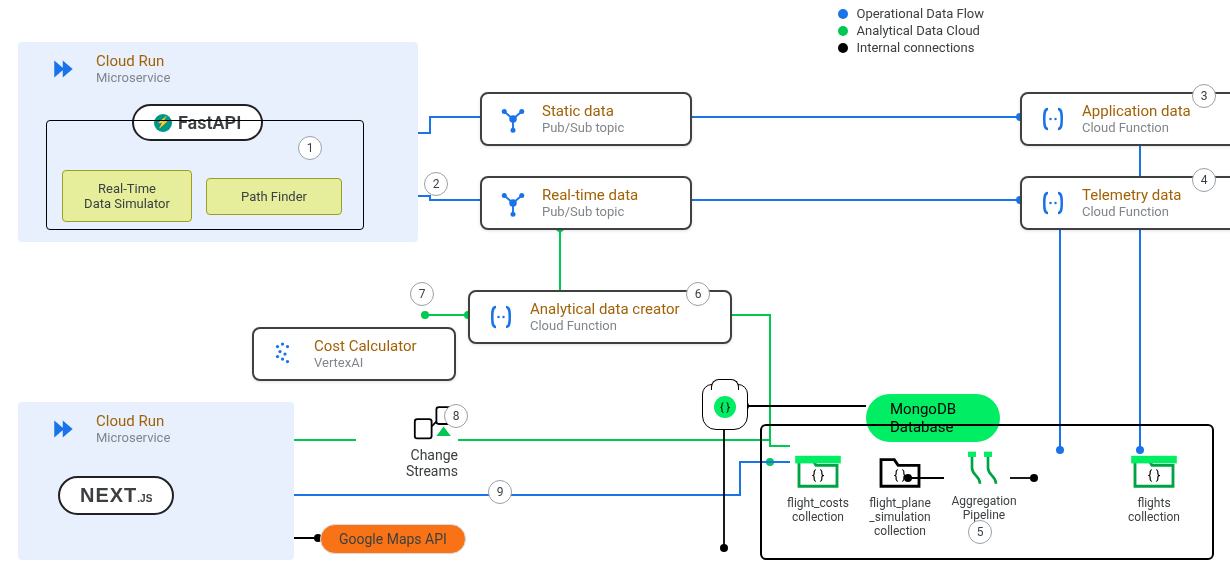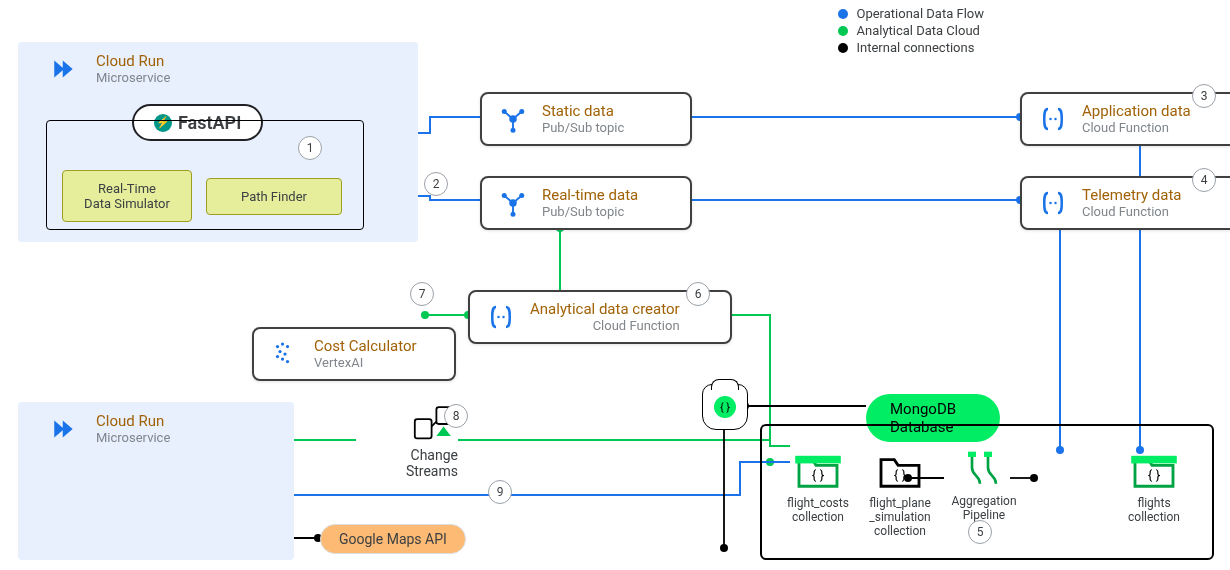--- a/index.html
+++ b/index.html
@@ -5,21 +5,21 @@
   html,body{margin:0;padding:0;font-family:-apple-system,BlinkMacSystemFont,"Segoe UI",Roboto,Arial,sans-serif;color:#3c4043;background:#fff;}
   .canvas{position:relative;width:1000px;height:570px;}
   svg.wires{position:absolute;left:0;top:0;width:1230px;height:570px;pointer-events:none;}
   .node{position:absolute;background:#fff;border:2px solid #404040;border-radius:8px;box-shadow:0 1px 3px rgba(60,64,67,.15);display:flex;align-items:center;padding:8px 14px;gap:12px;}
   .node .icon{width:34px;height:34px;display:flex;align-items:center;justify-content:center;flex-shrink:0;}
   .node .lbl{display:flex;flex-direction:column;line-height:1.2;}
   .node .lbl .title{font-size:15px;color:#a16207;}
   .node .lbl .sub{font-size:13px;color:#80868b;}
   .bg-panel{position:absolute;background:#e8f0fe;border-radius:4px;}
   .pill{position:absolute;background:#fff;border:2px solid #202124;border-radius:999px;padding:6px 20px;font-weight:600;font-size:18px;}
-  .oval{position:absolute;background:#fdba74;border:1px solid #dadce0;border-radius:999px;padding:6px 18px;font-size:14px;}
+  .oval{position:absolute;background:#f97316;border:1px solid #dadce0;border-radius:999px;padding:6px 18px;font-size:14px;}
   .yellow{position:absolute;background:#e6ee9c;border:1px solid #9e9d24;border-radius:4px;padding:10px 12px;text-align:center;font-size:13px;}
   .mongobox{position:absolute;border:2px solid #000;border-radius:6px;}
   .badge-num{position:absolute;width:22px;height:22px;border:1px solid #9aa0a6;border-radius:50%;display:flex;align-items:center;justify-content:center;font-size:12px;background:#fff;}
   .legend{position:absolute;right:16px;top:6px;font-size:13px;}
   .legend .row{display:flex;align-items:center;gap:8px;margin-bottom:2px;}
   .dot{width:10px;height:10px;border-radius:50%;}
   .mongo-label{position:absolute;background:#00ed64;border-radius:999px;padding:6px 24px;font-size:15px;color:#000;}
   .db-item{position:absolute;text-align:center;font-size:12px;width:88px;}
   .db-item .icon{width:50px;height:42px;margin:0 auto 4px;display:flex;align-items:center;justify-content:center;}
   .nextjs{font-family:Arial,sans-serif;font-weight:800;letter-spacing:1px;font-size:20px;}
@@ -202,21 +202,21 @@
           <circle cx="6" cy="14" r="1.3" fill="#1a73e8"></circle>
           <circle cx="10" cy="16" r="1.3" fill="#1a73e8"></circle>
           <circle cx="14" cy="18" r="1.3" fill="#1a73e8"></circle>
         </svg>
       </span>
     <span class="lbl">
         <span class="title">Cost Calculator</span>
         <span class="sub">VertexAI</span>
       </span>
   </div>
-  <div class="node" style="left:468px;top:290px;width:232px;text-align:right;">
+  <div class="node" style="left:468px;top:290px;width:232px;">
     <span class="icon">
         <svg viewBox="0 0 24 24" width="30" height="30">
           <path d="M8 4c-3 0-3 4-3 8s0 8 3 8M16 4c3 0 3 4 3 8s0 8-3 8" fill="none" stroke="#1a73e8" stroke-width="2"></path>
           <circle cx="10" cy="12" r="1" fill="#1a73e8"></circle>
           <circle cx="14" cy="12" r="1" fill="#1a73e8"></circle>
         </svg>
       </span>
     <span class="lbl">
         <span class="title">Analytical data creator</span>
         <span class="sub">Cloud Function</span>
@@ -227,20 +227,23 @@
   <div class="node" style="left:36px;top:404px;border:none;box-shadow:none;background:transparent;">
     <span class="icon">
         <svg viewBox="0 0 24 24" width="34" height="34">
           <path d="M3 6l7 6-7 6z M9 6l7 6-7 6z" fill="#1a73e8"></path>
         </svg>
       </span>
     <span class="lbl">
         <span class="title">Cloud Run</span>
         <span class="sub">Microservice</span>
       </span>
+  </div>
+  <div class="pill" style="left:58px;top:476px;">
+    <span class="nextjs"><span>NEXT</span><small>.JS</small></span>
   </div>
   <div class="oval" style="left:320px;top:524px;"><span>Google Maps API</span></div>
 
   <div class="changestreams" style="left:356px;top:404px;width:102px;">
     <span class="icon" style="display:block;margin:0 auto;">
       <svg viewBox="0 0 40 32" width="48" height="40">
           <rect x="4" y="12" width="14" height="16" rx="2" fill="none" stroke="#000" stroke-width="1.5"></rect>
           <rect x="22" y="2" width="14" height="14" rx="2" fill="none" stroke="#000" stroke-width="1.5"></rect>
           <path d="M18 18l4-4" stroke="#000" stroke-width="1.5" fill="none"></path>
           <path d="M22 26l6-8 6 8z" fill="#00c853"></path>

